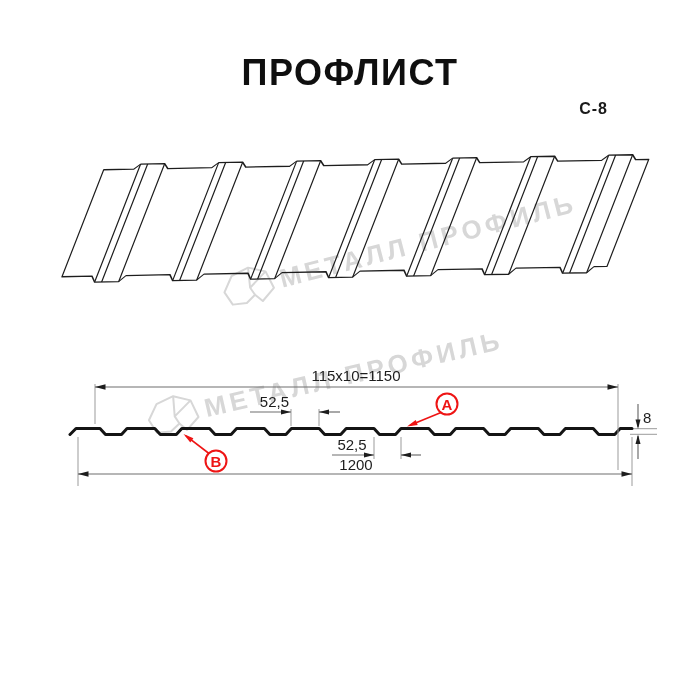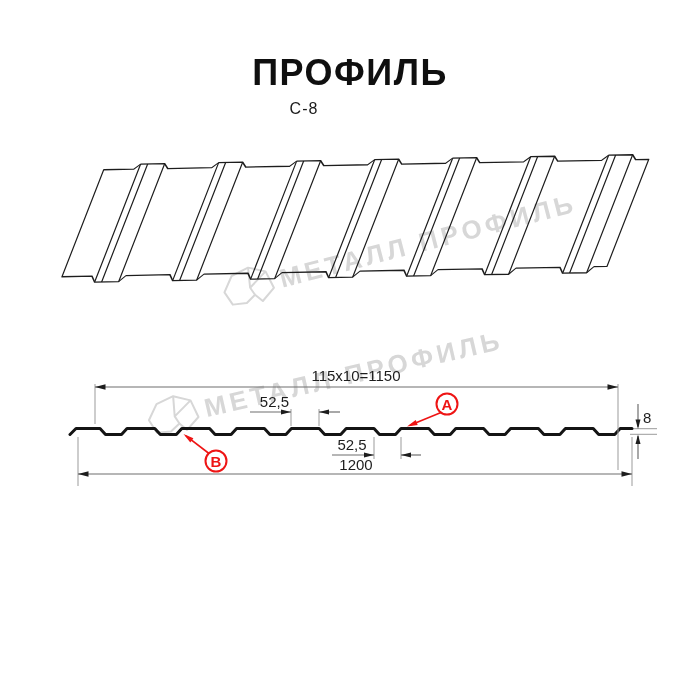--- a/index.html
+++ b/index.html
@@ -1,21 +1,21 @@
 <!DOCTYPE html>
 <html><head>
 <meta charset="utf-8">
 <style>
   html,body{margin:0;padding:0;background:#fff;}
   .page{position:relative;width:700px;height:700px;background:#ffffff;overflow:hidden;
         font-family:"Liberation Sans",sans-serif;color:#111;}
   .title{position:absolute;top:52px;left:0;width:700px;text-align:center;
          font-size:36px;font-weight:800;letter-spacing:1.5px;color:#0f0f0f;}
-  .subtitle{position:absolute;top:100px;left:0;width:608px;text-align:center;
-            font-size:16px;font-weight:400;letter-spacing:1px;color:#1a1a1a;}
+  .subtitle{position:absolute;top:100px;left:0;width:608px;text-align:right;
+            font-size:16px;font-weight:700;letter-spacing:1px;color:#1a1a1a;}
   .footer{position:absolute;top:617px;left:0;width:700px;text-align:center;
           font-size:17px;font-weight:600;letter-spacing:0.8px;color:#3c3c3c;}
   svg{position:absolute;left:0;top:0;}
   .wm-text{font-size:26px;font-weight:700;letter-spacing:4px;fill:#d7d7d7;}
   .wm-logo{fill:none;stroke:#d7d7d7;stroke-width:2;stroke-linejoin:round;}
   .sheet-line{fill:none;stroke:#1d1d1d;stroke-width:1.3;stroke-linejoin:round;}
   .profile{fill:none;stroke:#141414;stroke-width:3;stroke-linejoin:round;stroke-linecap:round;}
   .ext{stroke:#9b9b9b;stroke-width:1;}
   .dim{stroke:#6f6f6f;stroke-width:1.2;}
   .arr{fill:#1d1d1d;}
@@ -23,21 +23,21 @@
   .red-line{stroke:#ee1414;stroke-width:1.6;}
   .red-fill{fill:#ee1414;}
   .red-circle{fill:#ffffff;stroke:#ee1414;stroke-width:2;}
   .red-letter{font-size:15px;font-weight:600;fill:#ee1414;text-anchor:middle;}
 </style>
 </head>
 <body>
 
 <div class="page">
 
-  <div class="title">ПРОФИЛЬ</div>
+  <div class="title">ПРОФЛИСТ</div>
   <div class="subtitle">С-8</div>
 
   <svg width="700" height="700" viewBox="0 0 700 700">
 
     <g transform="translate(228,310) rotate(-14.5)">
       <g>
         <path class="wm-logo" d="M1,-18 L12,-32 L30,-36 L46,-28 L50,-10 L36,0 L30,-8 L20,-2 L6,-4 Z"></path>
         <path class="wm-logo" d="M30,-36 L27,-16 L46,-28 M27,-16 L30,-8"></path>
       </g>
       <text class="wm-text" x="58" y="-8">МЕТАЛЛ ПРОФИЛЬ</text>

